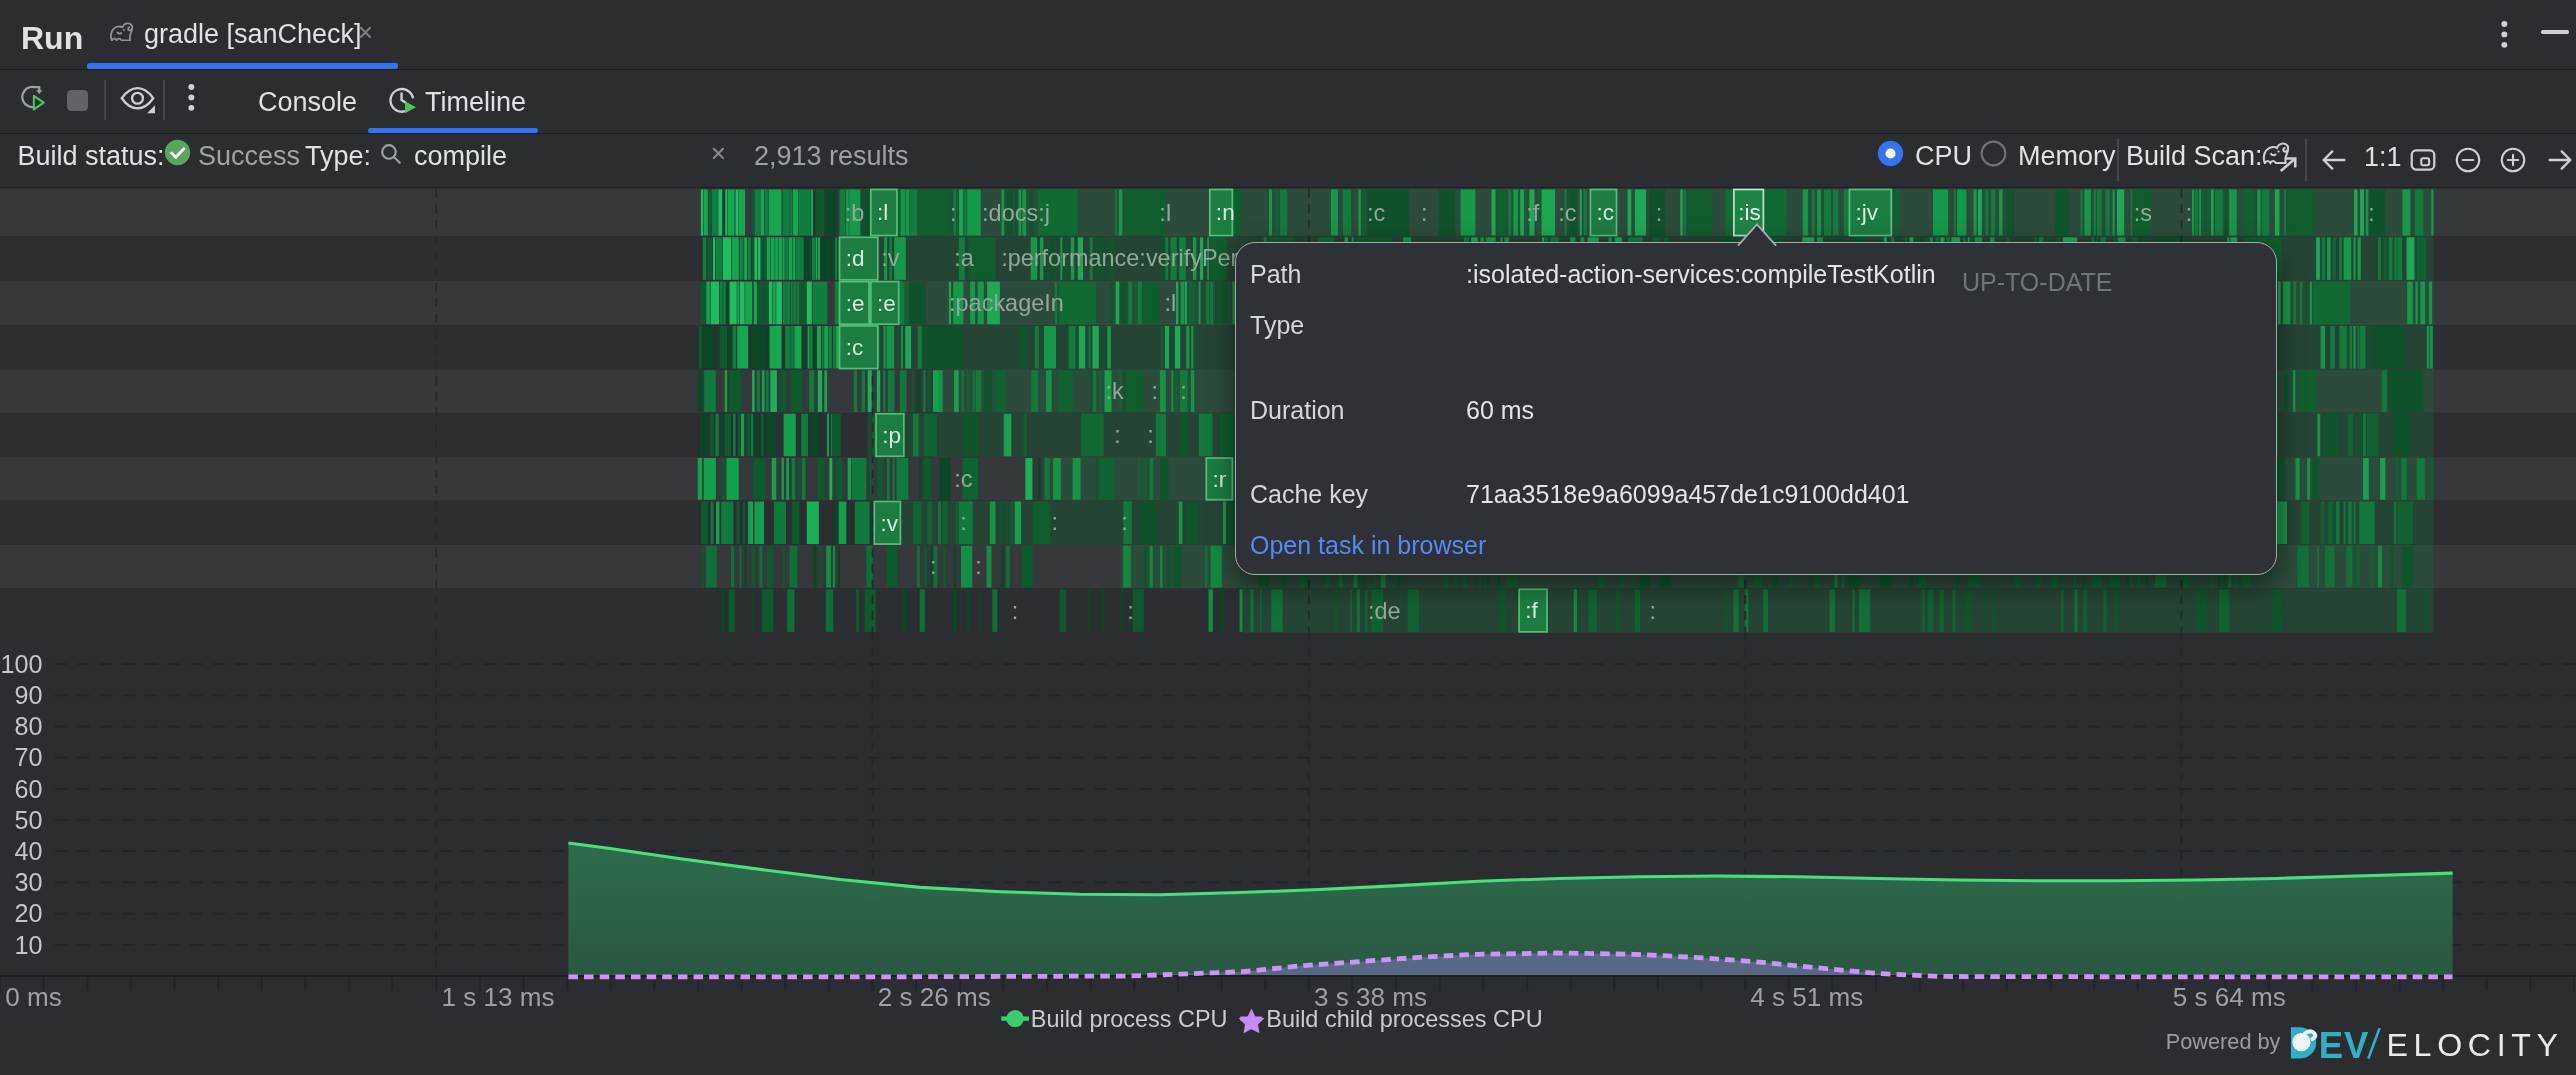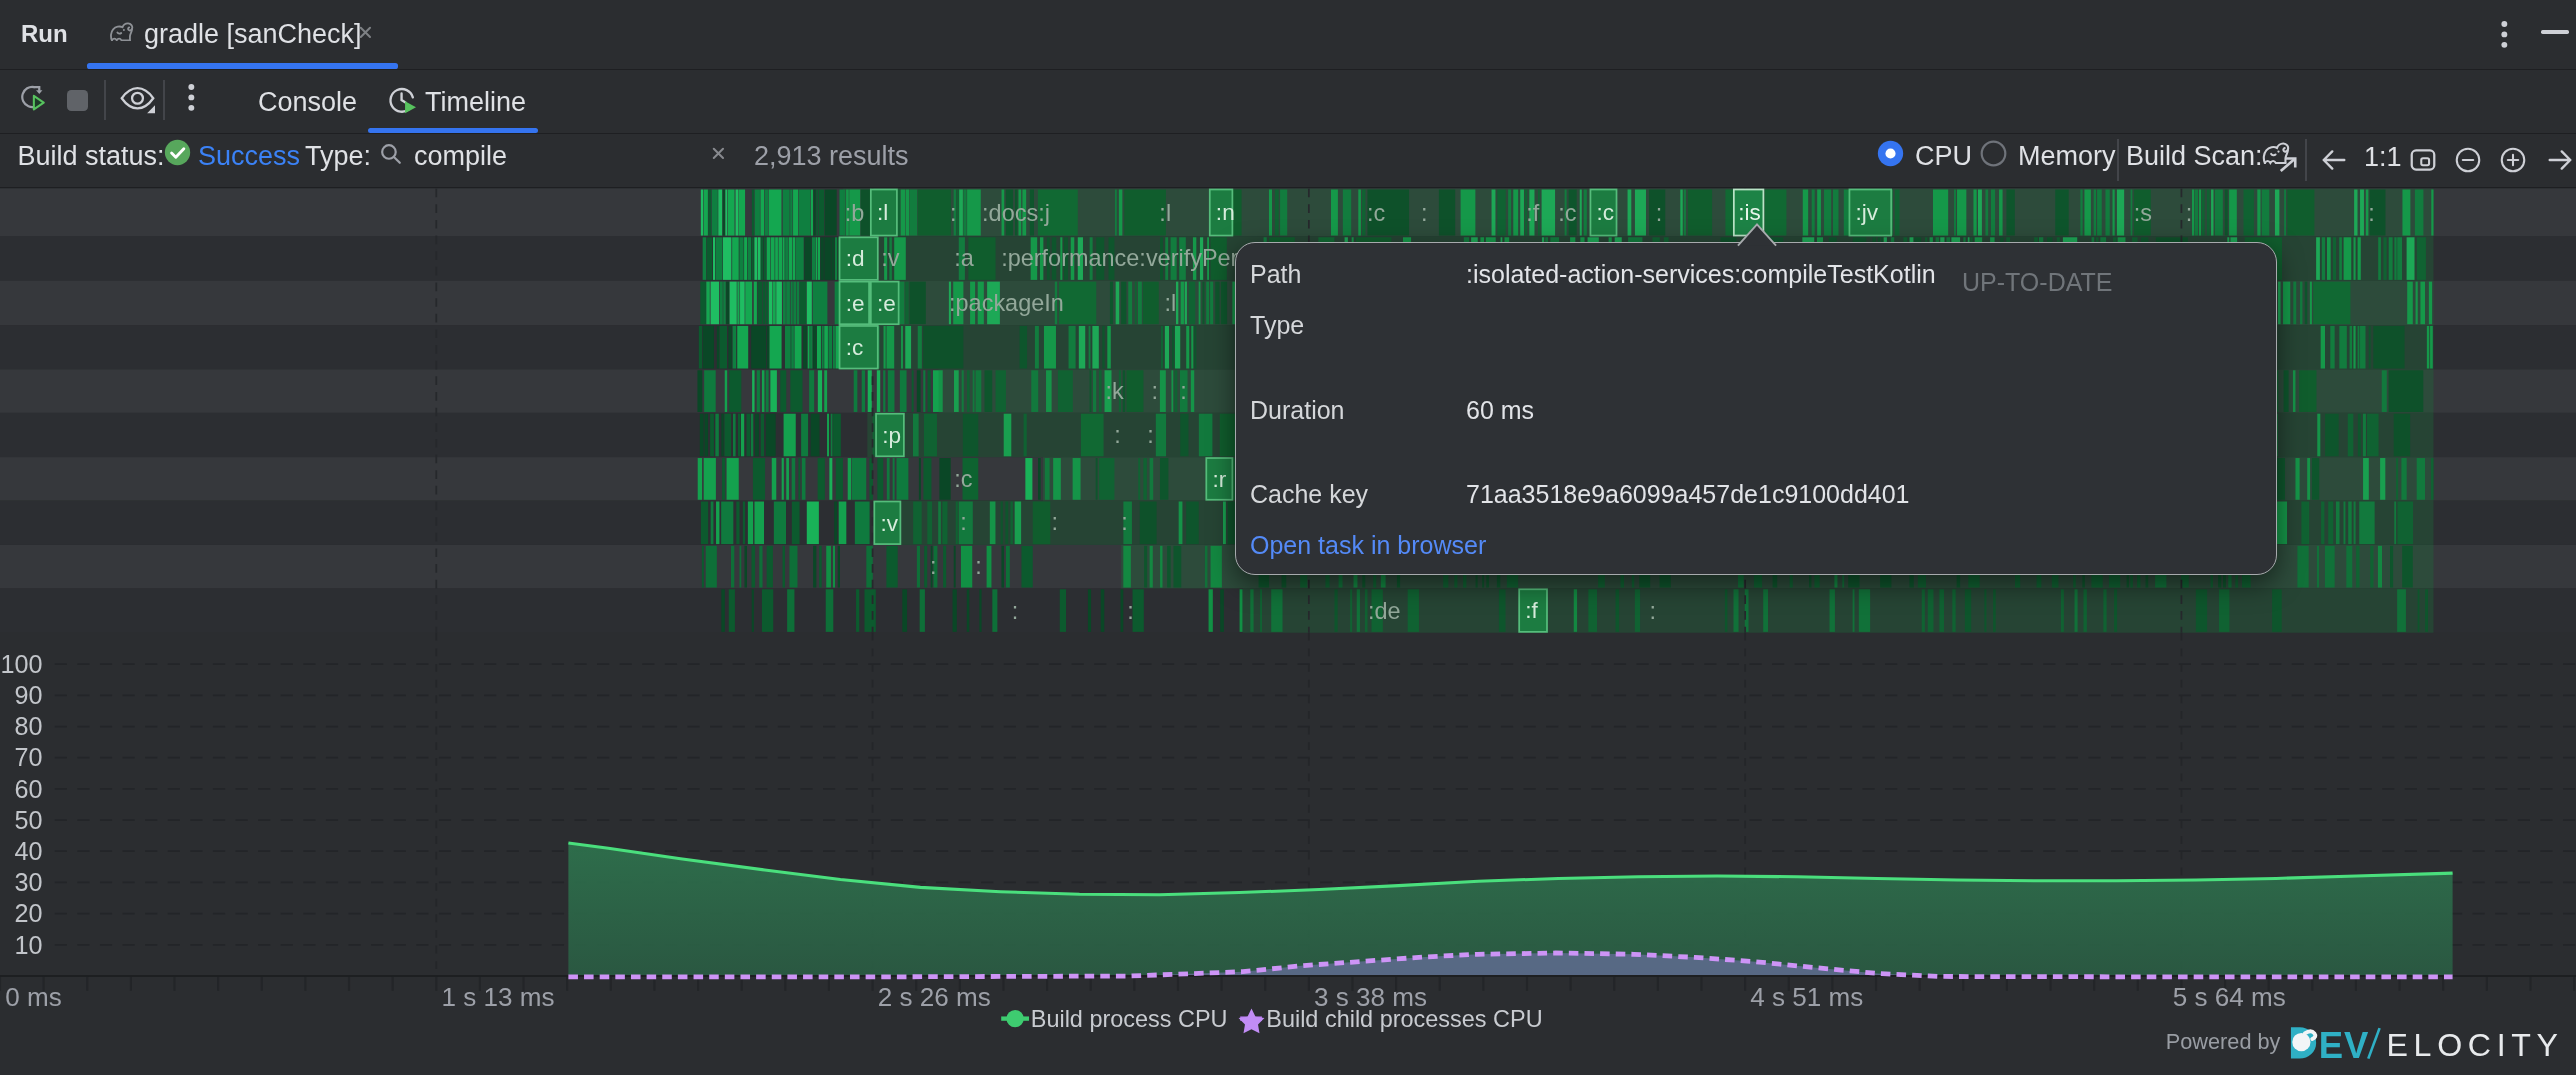--- a/index.html
+++ b/index.html
@@ -1,19 +1,19 @@
 <!DOCTYPE html>
 <html style="font-size:14px"><head><meta charset="utf-8"><style>
 html,body{margin:0;padding:0;width:2576px;height:1076px;background:#2b2d30;font-family:"Liberation Sans",sans-serif;overflow:hidden;position:relative}
 .abs{position:absolute}
 .t{font-size:27px;color:#dfe1e5;white-space:nowrap}
 </style></head><body>
 
 <div class="abs" style="left:0;top:0;width:2576px;height:69px;border-bottom:1.7px solid #1e1f22;background:#2b2d30"></div>
-<div class="abs t" style="left:21px;top:20px;font-weight:bold;font-size:24px">Run</div>
+<div class="abs t" style="left:21px;top:20px;font-weight:bold;font-size:32px">Run</div>
 <svg class="abs" style="left:109px;top:21px" width="29" height="20" viewBox="0 0 33 23">
 <g fill="none" stroke="#8e9196" stroke-width="2.1" stroke-linecap="round">
       <path d="M3.2,22.3 C1.4,18.6 1.8,12.8 4.6,9.6 C7.4,6.4 12.2,5.4 15.4,7.2 C16.2,4.8 18.8,2.6 21.8,2.7 C25,2.9 27.3,5.8 26.4,8.6 C25.7,10.8 23.5,11.5 22.3,10.3 C21.4,9.3 21.8,7.6 23.1,7.3"></path>
       <path d="M26.3,9.3 C26.3,11.8 25.2,13.4 24.5,15.1 C24,16.3 23.8,17.4 23.9,18.9 L23.9,22.3"></path>
       <path d="M3.2,22.3 C4.7,19.6 7.2,19.6 8.7,22.3 C10.2,19.6 12.7,19.6 14.2,22.3 L23.9,22.3"></path>
       <path d="M9.5,13.2 C10.5,14.8 12.6,15 13.9,13.8"></path>
     </g>
 <circle cx="16.9" cy="10.4" r="1.15" fill="#8e9196"></circle>
   </svg>
 <div class="abs t" style="left:144px;top:19px">gradle [sanCheck]</div>
@@ -56,21 +56,21 @@
   </svg>
 <div class="abs t" style="left:425px;top:87px">Timeline</div>
 <div class="abs" style="left:368px;top:128px;width:170px;height:5.2px;background:#3574f0;border-radius:2.6px"></div>
 
 <div class="abs" style="left:0;top:135px;width:2576px;height:52px;border-bottom:1.7px solid #1e1f22;background:#2b2d30"></div>
 <div class="abs t" style="left:17.4px;top:141px">Build status:</div>
 <svg class="abs" style="left:164px;top:139px" width="27" height="27" viewBox="0 0 32 32">
 <circle cx="16" cy="16" r="15" fill="#57a75c"></circle>
 <path d="M9,16.5 L14,21.5 L23.5,11.5" fill="none" stroke="#ffffff" stroke-width="3.4" stroke-linecap="round" stroke-linejoin="round"></path>
   </svg>
-<div class="abs t" style="left:198px;top:141px;color:#3b82f6">Success</div>
+<div class="abs t" style="left:198px;top:141px;color:#a3a3a3">Success</div>
 <div class="abs t" style="left:305px;top:141px">Type:</div>
 <svg class="abs" style="left:379px;top:142px" width="23.5" height="23.5" viewBox="0 0 26 26">
 <circle cx="11" cy="11" r="7.5" fill="none" stroke="#9da0a8" stroke-width="2.4"></circle>
 <line x1="16.5" y1="16.5" x2="23" y2="23" stroke="#9da0a8" stroke-width="2.4" stroke-linecap="round"></line>
   </svg>
 <div class="abs t" style="left:414px;top:141px">compile</div>
 <svg class="abs" style="left:711px;top:146px" width="14.8" height="14.8" viewBox="0 0 16 16">
 <path d="M3,3 L13,13 M13,3 L3,13" stroke="#87898e" stroke-width="2.2" stroke-linecap="round"></path>
   </svg>
 <div class="abs t" style="left:754px;top:141px;color:#9da0a8">2,913 results</div>

